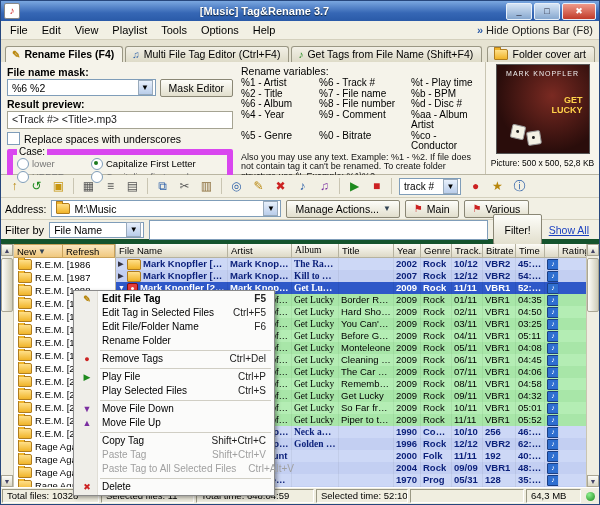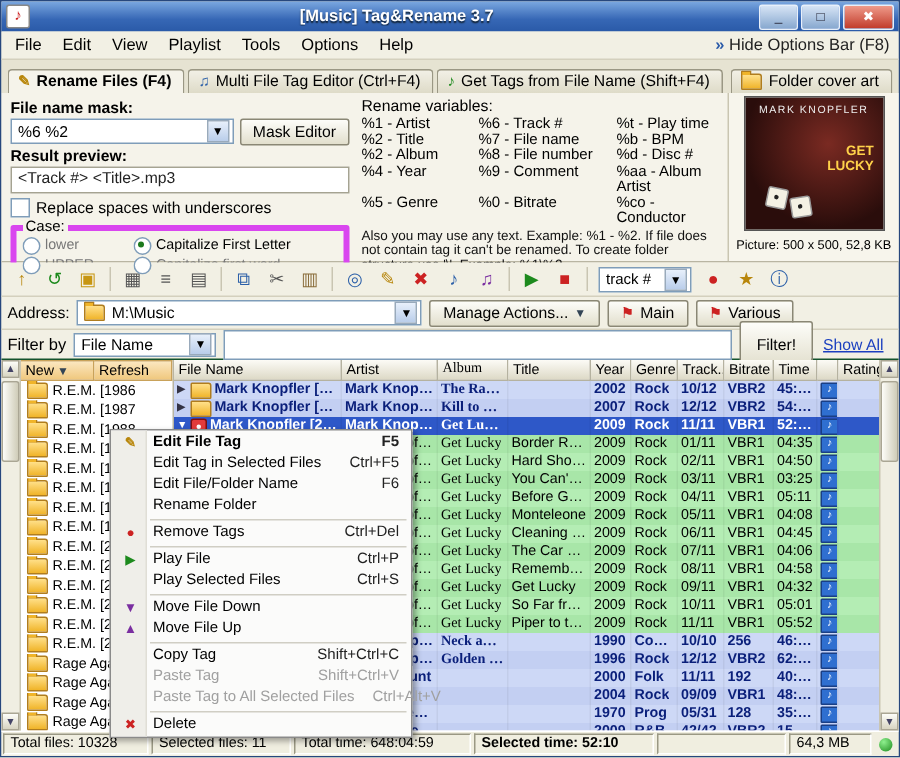--- a/index.html
+++ b/index.html
@@ -28,21 +28,21 @@
   .renpanel{width:238px;flex:0 0 238px;padding:3px 6px;box-sizing:border-box;}
   .lbl{font-size:10.5px;margin:1px 0;font-weight:bold;}
   .maskrow{display:flex;gap:4px;margin-bottom:1px;}
   .combo{background:#fff;border:1px solid #7f9db9;height:17px;display:flex;align-items:center;padding:0 2px 0 4px;box-sizing:border-box;font-size:10.5px;}
   .combo .arr{margin-left:auto;background:linear-gradient(#e8f0fb,#b9cdea);border:1px solid #9ab;width:13px;text-align:center;font-size:8px;height:13px;line-height:13px;}
   .maskcombo{flex:1;}
   .btn{border:1px solid #8a8775;border-radius:2px;background:linear-gradient(#fdfdf9,#e2dfcd);font-family:"Liberation Sans",sans-serif;font-size:10.5px;padding:1px 8px;height:18px;white-space:nowrap;}
   .previewbox{background:#fff;border:1px solid #a5a392;height:16px;line-height:15px;padding:0 4px;font-size:10.5px;color:#222;}
   .chk{display:flex;align-items:center;gap:4px;margin:3px 0 1px 0;font-size:10.5px;}
   .chkbox{width:11px;height:11px;background:#fff;border:1px solid #7f9db9;display:inline-block;}
-  .casebox{border:4px solid #d946ef;border-radius:2px;margin:0;padding:0 4px 2px 4px;}
+  .casebox{border:6px solid #d946ef;border-radius:2px;margin:0;padding:0 4px 2px 4px;}
   .casebox legend{font-size:10px;padding:0 2px;}
   #case-opts{display:grid;grid-template-columns:70px 1fr;grid-auto-flow:column;grid-template-rows:13px 13px;column-gap:4px;}
   .radio{display:flex;align-items:center;gap:3px;font-size:9.5px;color:#777;white-space:nowrap;overflow:hidden;}
   .radio.on{color:#000;}
   .rdot{width:10px;height:10px;border-radius:50%;border:1px solid #7f9db9;background:#fff;flex:0 0 10px;position:relative;}
   .radio.on .rdot::after{content:"";position:absolute;left:2px;top:2px;width:4px;height:4px;border-radius:50%;background:#1d7a1d;}
   .varpanel{flex:1;padding:3px 6px 2px 2px;box-sizing:border-box;min-width:0;}
   .vtitle{font-size:10.5px;}
   #vars-grid{display:grid;grid-template-columns:78px 92px 1fr;font-size:10px;line-height:10.5px;margin-top:1px;}
   .vnote{font-size:9px;line-height:9.5px;color:#111;margin-top:1px;}
@@ -71,21 +71,21 @@
   .addrrow{height:21px;flex:0 0 21px;background:#f2f0e4;border-bottom:1px solid #d4d0bd;display:flex;align-items:center;padding:0 4px;gap:5px;}
   .addrlabel{font-size:10.5px;}
   .addrcombo{width:230px;height:17px;font-size:10.5px;gap:4px;}
   .foldic{display:inline-block;width:12px;height:9px;background:linear-gradient(#ffe08a,#f0b429);border:1px solid #b07d1e;border-radius:1px 2px 1px 1px;position:relative;flex:0 0 12px;}
   .foldic::before{content:"";position:absolute;left:-1px;top:-3px;width:5px;height:2px;background:#f0b429;border:1px solid #b07d1e;border-bottom:none;border-radius:1px 1px 0 0;}
   .flag{color:#c22;font-size:10px;}
   .dd{font-size:8px;color:#345;}
   .addrbtn{display:flex;align-items:center;gap:4px;height:18px;}
   .addrspacer{flex:1;}
   
-  .filterrow{height:19px;flex:0 0 19px;background:#f2f0e4;border-bottom:1px solid #14532d;display:flex;align-items:center;padding:0 4px;gap:5px;}
+  .filterrow{height:19px;flex:0 0 19px;background:#f2f0e4;border-bottom:5px solid #14532d;display:flex;align-items:center;padding:0 4px;gap:5px;}
   .filtercombo{width:95px;height:16px;font-size:10.5px;}
   .filterinput{flex:1;height:16px;background:#fff;border:1px solid #7f9db9;}
   .filterbtn{height:31px;padding:0 10px;}
   .showall{color:#1a3fbf;text-decoration:underline;font-size:10.5px;margin:0 6px 0 2px;white-space:nowrap;}
   
   .main{flex:1;display:flex;position:relative;min-height:0;background:#fff;}
   .vscroll{width:12px;flex:0 0 12px;background:#f0eee2;border-right:1px solid #c9c5b2;display:flex;flex-direction:column;align-items:center;font-size:7px;color:#446;}
   .vscroll.right{border-right:none;border-left:1px solid #c9c5b2;}
   .sarr{height:12px;line-height:12px;width:100%;text-align:center;background:linear-gradient(#fdfdf9,#d8d5c2);border:1px solid #aaa694;box-sizing:border-box;}
   .sthumb{width:10px;height:52px;background:linear-gradient(90deg,#fdfdf9,#cfccb8);border:1px solid #aaa694;margin-top:2px;border-radius:2px;}
@@ -234,21 +234,21 @@
     </div>
     <div class="varpanel">
       <div class="vtitle">Rename variables:</div>
       <div id="vars-grid">
           <div>%1 - Artist</div>
           <div>%6 - Track #</div>
           <div>%t - Play time</div>
           <div>%2 - Title</div>
           <div>%7 - File name</div>
           <div>%b - BPM</div>
-          <div>%2 - Album</div>
+          <div>%6 - Album</div>
           <div>%8 - File number</div>
           <div>%d - Disc #</div>
           <div>%4 - Year</div>
           <div>%9 - Comment</div>
           <div>%aa - Album Artist</div>
           <div>%5 - Genre</div>
           <div>%0 - Bitrate</div>
           <div>%co - Conductor</div>
         </div>
       <div class="vnote">Also you may use any text. Example: %1 - %2. If file does not contain tag it can't be renamed. To create folder structure use '\'. Example: %1\%2.</div>
@@ -1271,19 +1271,19 @@
           <span>Delete</span>
           <span class="sc"></span>
         </div>
       </div>
   </div>
 
   <div class="statusbar">
     <span class="seg" style="width:97px;">Total files: 10328</span>
     <span class="seg" style="width:93px;">Selected files: 11</span>
     <span class="seg" style="width:118px;">Total time: 648:04:59</span>
-    <span class="seg" style="width:120px;font-weight:bold;">Selected time: 52:10</span>
+    <span class="seg" style="width:92px;">Selected time: 52:10</span>
     <span class="seg fill"></span>
     <span class="seg" style="width:55px;">64,3 MB</span>
     <span class="statusdot"></span>
   </div>
 
 </div>
 
 </body></html>

